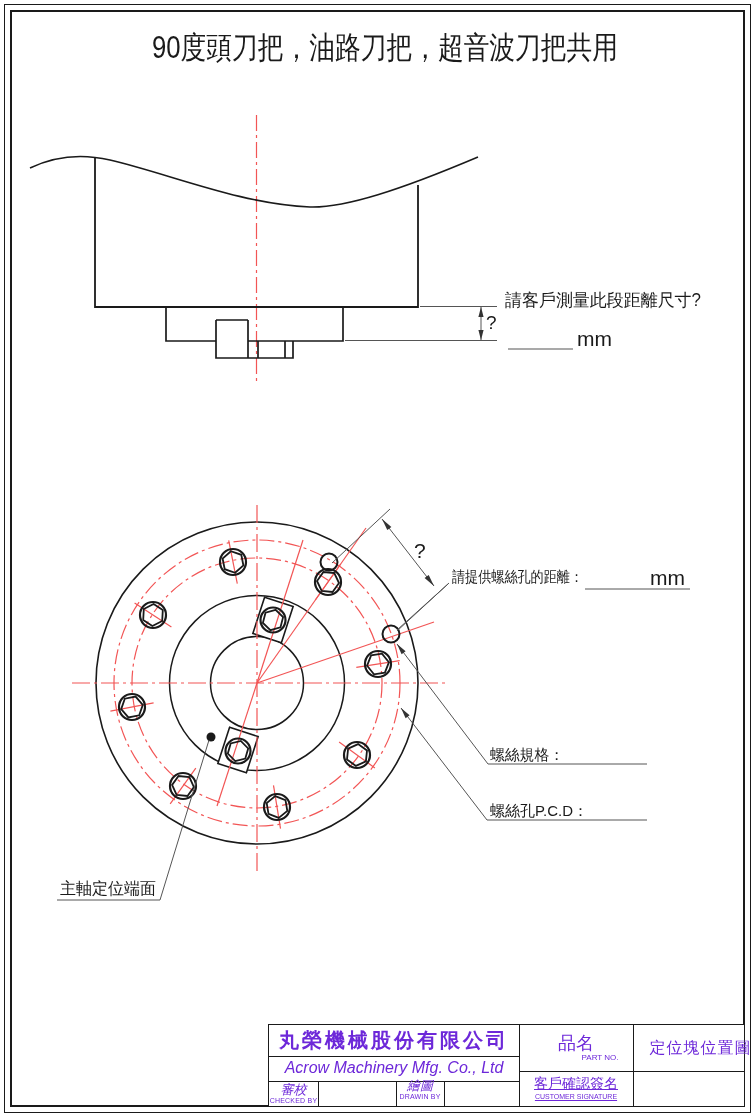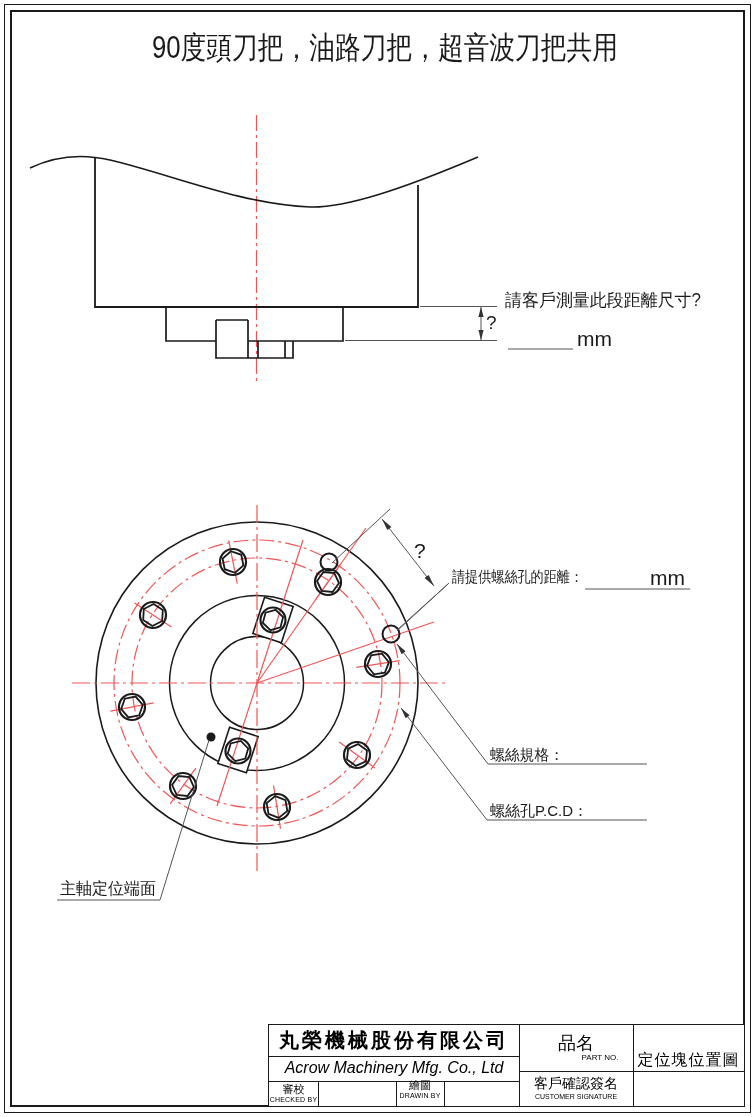--- a/index.html
+++ b/index.html
@@ -1,35 +1,35 @@
 <!DOCTYPE html>
 <html><head>
 <meta charset="utf-8">
 <style>
   html,body{margin:0;padding:0;background:#e8e8e8;}
   .page{position:relative;width:755px;height:1117px;background:#ffffff;overflow:hidden;
-        font-family:"Liberation Sans",sans-serif;color:#000000;}
+        font-family:"Liberation Sans",sans-serif;color:#6d28d9;}
   .border-outer{position:absolute;left:4px;top:4px;width:745px;height:1107px;
         border:1px solid #1a1a1a;}
   .border-inner{position:absolute;left:10px;top:10px;width:731px;height:1093px;
         border:2.5px solid #1a1a1a;}
   svg{position:absolute;left:0;top:0;}
   svg text{font-family:"Liberation Sans",sans-serif;fill:#1a1a1a;}
 
   
   .tb{position:absolute;left:268px;top:1024px;width:475px;height:81px;background:#fff;
       border-top:1.4px solid #1a1a1a;border-left:1.4px solid #1a1a1a;}
   .tb .hl,.tb .vl{position:absolute;background:#1a1a1a;}
   .tb .hl{height:1.3px;}
   .tb .vl{width:1.3px;}
   .cell{position:absolute;display:flex;flex-direction:column;align-items:center;justify-content:center;
         text-align:center;line-height:1.05;}
   .company-zh{font-family:"Liberation Serif",serif;font-size:20px;font-weight:600;letter-spacing:3px;}
   .company-en{font-family:"Liberation Sans",sans-serif;font-style:italic;font-weight:normal;font-size:16px;}
-  .lbl-zh{font-size:11px;}
+  .lbl-zh{font-size:13px;font-style:italic;}
   .lbl-en{font-size:7px;letter-spacing:0.2px;}
   .part-zh{font-size:18px;}
   .part-en{font-size:8px;margin-top:1px;padding-left:48px;}
   .sign-zh{font-size:14px;}
   .sign-en{font-size:7px;margin-top:2px;}
   .part-name{font-size:16px;letter-spacing:1px;}
 </style>
 </head>
 <body>
 
@@ -174,21 +174,21 @@
     <div class="cell" style="left:127px;top:52px;width:48px;height:25px;">
       <div class="lbl-zh">繪圖</div>
       <div class="lbl-en">DRAWIN BY</div>
     </div>
     <div class="cell" style="left:175px;top:56px;width:75px;height:25px;"></div>
 
     <div class="cell" style="left:250px;top:0;width:114px;height:46px;">
       <div class="part-zh">品名</div>
       <div class="part-en">PART NO.</div>
     </div>
-    <div class="cell part-name" style="left:364px;top:12px;width:111px;height:46px;">定位塊位置圖</div>
+    <div class="cell part-name" style="left:364px;top:0;width:111px;height:46px;padding-left:12px;">定位塊位置圖</div>
 
-    <div class="cell" style="left:250px;top:46px;width:114px;height:35px;">
+    <div class="cell" style="left:250px;top:46px;width:114px;height:35px;text-decoration:underline;">
       <div class="sign-zh">客戶確認簽名</div>
       <div class="sign-en">CUSTOMER SIGNATURE</div>
     </div>
     <div class="cell" style="left:364px;top:46px;width:111px;height:35px;"></div>
   </div>
 </div>
 
 </body></html>

